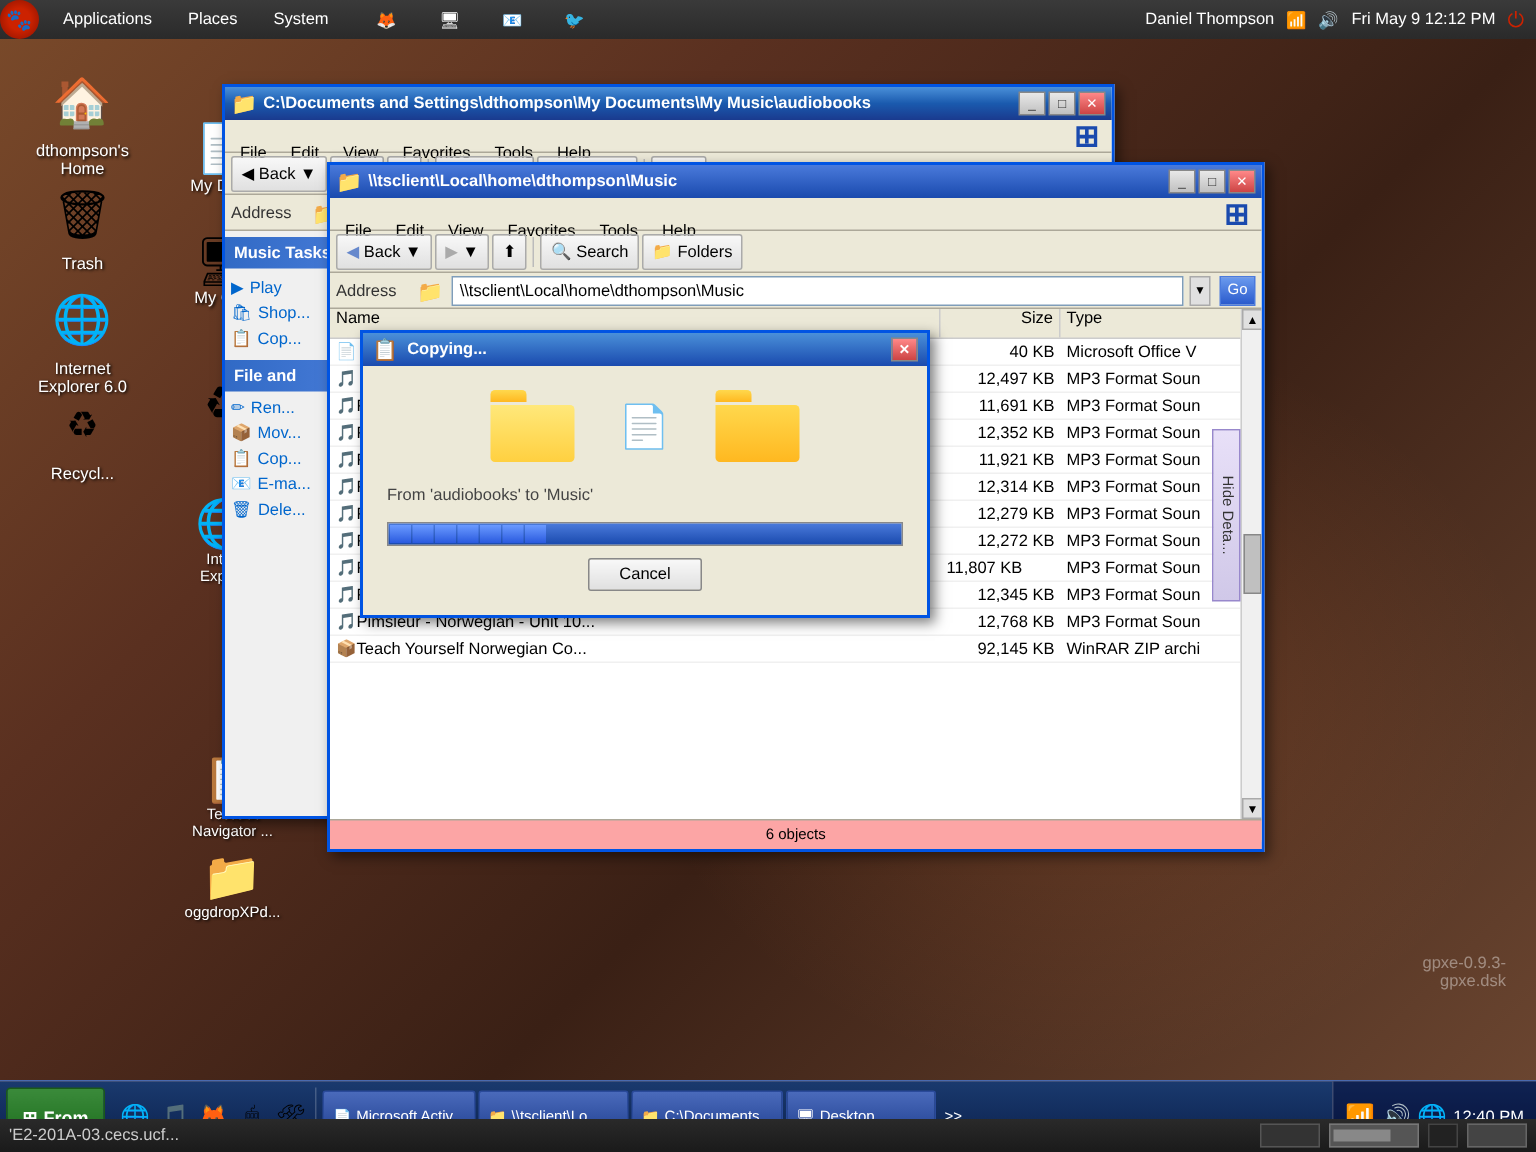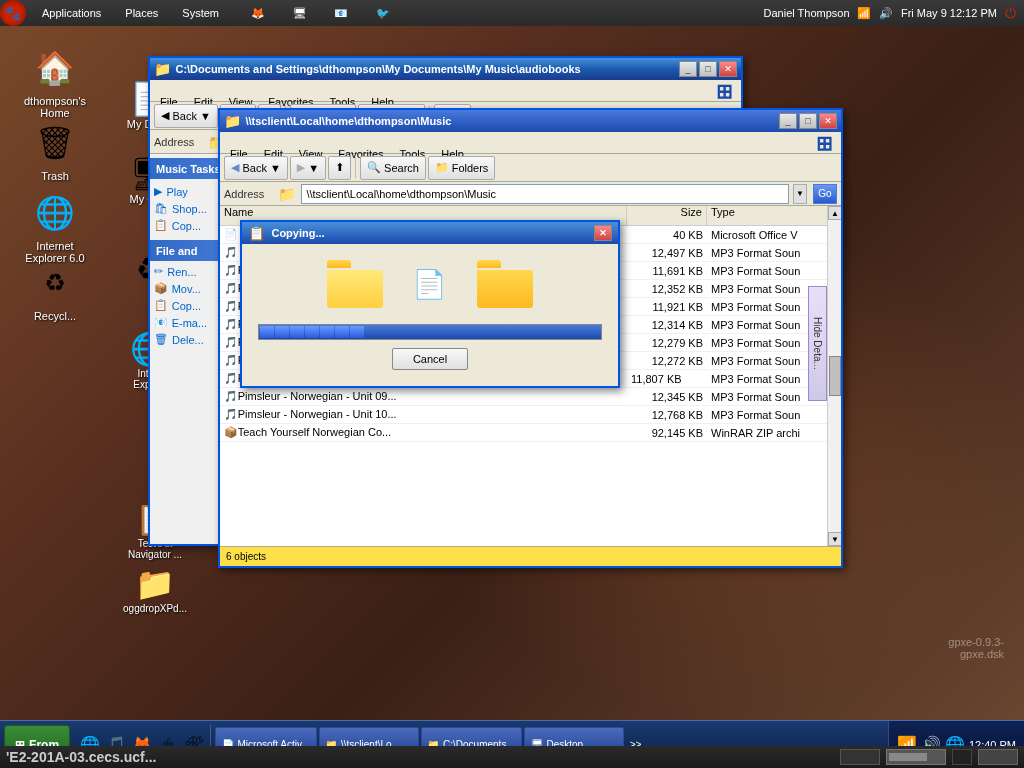--- a/index.html
+++ b/index.html
@@ -343,27 +343,28 @@
       right: 20px;
       color: rgba(255,255,255,0.4);
       font-size: 11px;
       text-align: right;
     }
 
     .status-bar-bottom {
       position: absolute;
       bottom: 0; left: 0; right: 0;
       height: 20px;
-      background: #fde047;
+      background: #fca5a5;
       border-top: 1px solid #aca899;
       display: flex;
       align-items: center;
       padding: 0 6px;
       font-size: 10px;
       gap: 4px;
+      justify-content: center;
     }
 
     
     ::-webkit-scrollbar { width: 14px; height: 14px; }
     ::-webkit-scrollbar-track { background: #f0f0f0; }
     ::-webkit-scrollbar-thumb { background: #c0c0c0; border: 1px solid #888; }
   </style>
 </head>
 <body>
 
@@ -757,20 +758,21 @@
 
         <div style="font-size:28px;position:relative;">📄</div>
 
         <div style="position:relative;width:56px;height:48px;">
           <div style="width:24px;height:8px;background:linear-gradient(to bottom,#ffd84d,#ffb820);border-radius:3px 3px 0 0;position:absolute;top:0;left:0;"></div>
           <div style="width:56px;height:38px;background:linear-gradient(to bottom,#ffd84d,#ffb820);border-radius:0 3px 3px 3px;position:absolute;bottom:0;"></div>
         </div>
       </div>
 
 
+      <div class="copy-from">From 'audiobooks' to 'Music'</div>
 
       <div class="progress-bar-container">
         <div class="progress-bar-fill">
           <div class="progress-block"></div>
           <div class="progress-block"></div>
           <div class="progress-block"></div>
           <div class="progress-block"></div>
           <div class="progress-block"></div>
           <div class="progress-block"></div>
           <div class="progress-block"></div>
@@ -822,21 +824,21 @@
 
   <div style="display:flex;align-items:center;gap:4px;background:rgba(0,0,40,0.4);padding:2px 8px;height:100%;border-left:1px solid rgba(255,255,255,0.2);">
     <span style="color:white;font-size:16px;">📶</span>
     <span style="color:white;font-size:16px;">🔊</span>
     <span style="color:white;font-size:16px;">🌐</span>
     <span style="color:white;font-size:11px;">12:40 PM</span>
   </div>
 </div>
 
 <div style="position:fixed;bottom:0;left:0;right:0;height:22px;background:linear-gradient(to bottom,#2a2a2a,#1a1a1a);display:flex;align-items:center;padding:0 6px;z-index:3000;">
-  <span style="color:#ccc;font-size:14px;font-weight:bold;">'E2-201A-03.cecs.ucf...</span>
+  <span style="color:#ccc;font-size:11px;">'E2-201A-03.cecs.ucf...</span>
 
   <div style="margin-left:auto;display:flex;gap:6px;align-items:center;">
     <div style="width:40px;height:16px;background:#333;border:1px solid #555;"></div>
     <div style="width:60px;height:16px;background:#555;border:1px solid #777;display:flex;align-items:center;padding:0 2px;">
       <div style="width:70%;height:8px;background:#888;"></div>
     </div>
     <div style="width:20px;height:16px;background:#222;border:1px solid #444;"></div>
     <div style="width:40px;height:16px;background:#444;border:1px solid #666;"></div>
   </div>
 </div>

